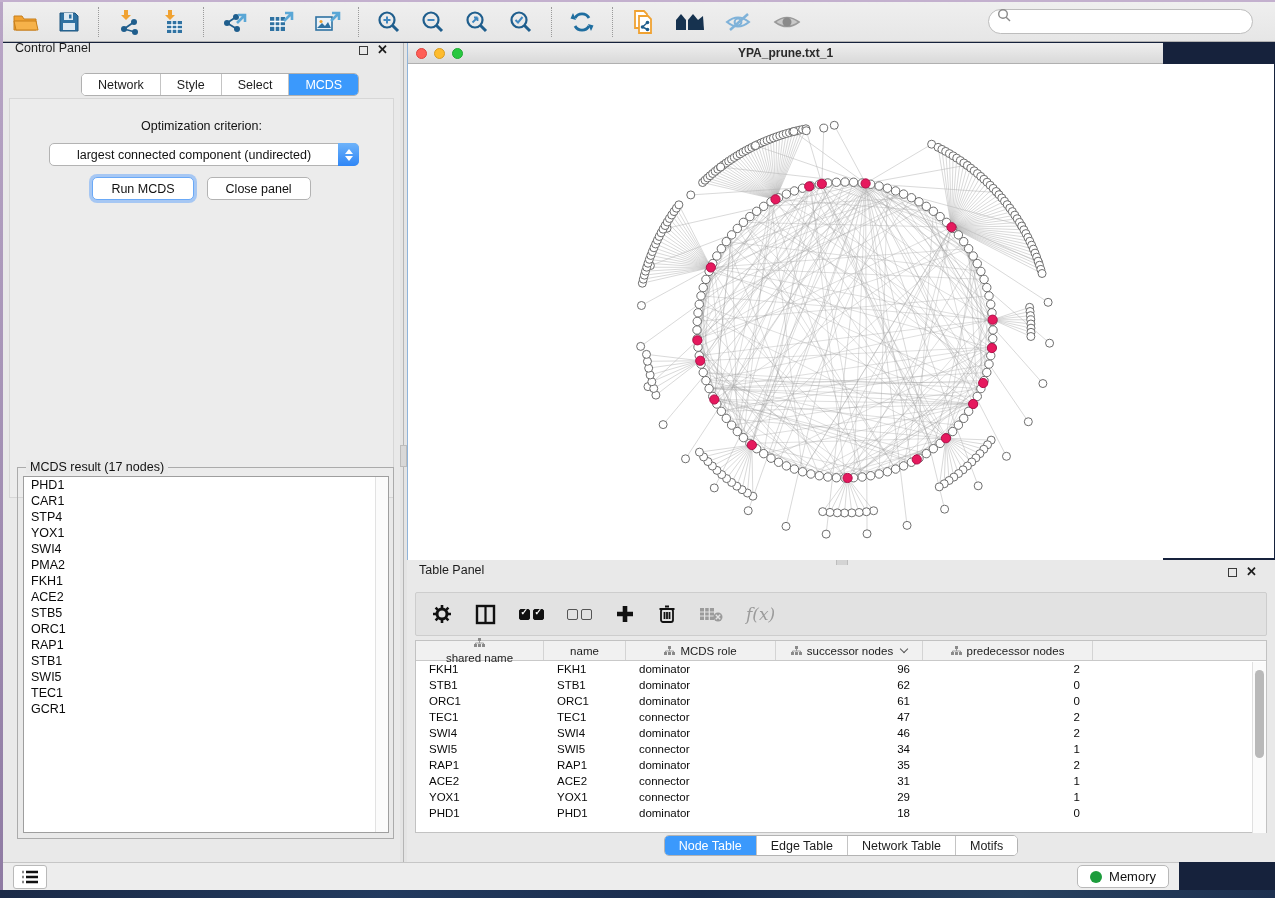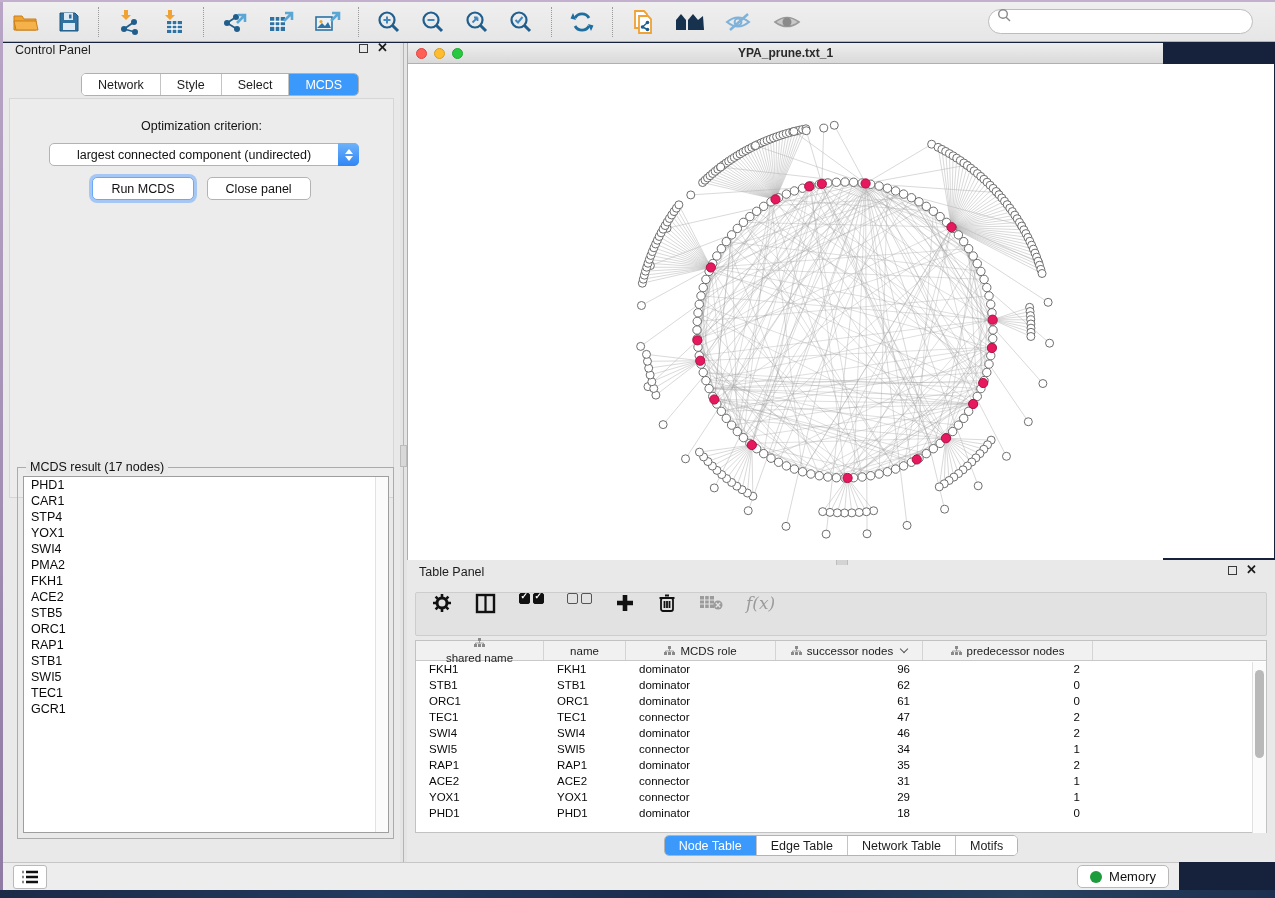--- a/index.html
+++ b/index.html
@@ -18,21 +18,21 @@
     border-bottom:1px solid #b2b2b2; display:flex; align-items:center; }
   .tbtn { height:32px; padding:0 9px; display:flex; align-items:center; justify-content:center; cursor:default; }
   .tsep { width:1px; height:30px; border-left:1px dotted #9a9a9a; margin:0 8px; }
   #search-wrap { margin-left:auto; margin-right:22px; }
   #search-input { width:265px; height:25px; border:1px solid #bdbdbd; border-radius:13px; background:#fff;
     padding:0 10px 0 28px; font-size:12px; color:#333; outline:none; }
   #search-icon { position:absolute; margin-left:9px; margin-top:-1px; }
 
   
   #control-panel { left:3px; top:43px; width:397px; height:819px; background:#e9e9e9; }
-  .panel-titlebar { height:24px; display:flex; align-items:flex-start; padding:0 12px; }
+  .panel-titlebar { height:24px; display:flex; align-items:flex-end; padding:12px 12px; }
   .panel-title { font-size:12.5px; color:#1c1c1c; }
   .panel-icons { margin-left:auto; display:flex; gap:9px; align-items:center; }
   .float-box { width:9px; height:9px; border:1.5px solid #3a3a3a; }
   .close-x { font-size:13px; font-weight:bold; color:#1c1c1c; line-height:10px; }
   #cp-tabs { position:absolute; left:78px; top:30px; display:flex; height:23px; border:1px solid #b0b0b0;
     border-radius:5px; overflow:hidden; background:#fff; }
   .cp-tab { padding:0 16px; display:flex; align-items:center; font-size:12.5px; color:#1c1c1c;
     border-right:1px solid #c4c4c4; background:#fff; }
   .cp-tab:last-child { border-right:none; }
   .cp-tab.active { background:#3b99fc; color:#fff; }
@@ -75,21 +75,21 @@
   .light { width:11px; height:11px; border-radius:50%; }
   .light.red { background:#ff5f57; border:1px solid #e0443e; }
   .light.yellow { background:#febc2e; border:1px solid #d89c22; }
   .light.green { background:#28c840; border:1px solid #1eaa33; }
   #net-title { position:absolute; left:0; width:100%; text-align:center; font-size:12px; font-weight:bold; color:#2a2a2a; }
   #network-canvas { display:block; width:866px; height:494px; background:#fff; }
 
   
   #table-panel { left:407px; top:565px; width:868px; height:297px; background:#e9e9e9; }
   #tp-toolbar { position:absolute; left:8px; top:27px; width:852px; height:44px; background:#e2e2e2;
-    border:1px solid #cdcdcd; border-radius:2px; display:flex; align-items:flex-start; padding-left:16px; gap:23px; }
+    border:1px solid #cdcdcd; border-radius:2px; display:flex; align-items:center; padding-left:16px; gap:23px; }
   .tp-icon { display:flex; align-items:center; }
   .chk-pair { display:flex; gap:3px; }
   .chk { width:11px; height:11px; border:1.6px solid #111; border-radius:2px; }
   .chk.filled { background:#111; position:relative; }
   .chk.filled::after { content:"✓"; position:absolute; left:0.5px; top:-3px; color:#fff; font-size:9px; font-weight:bold; }
   .fx { font-family:"DejaVu Serif", serif; font-style:italic; font-size:17px; color:#9b9b9b; }
   #tp-table { position:absolute; left:8px; top:75px; width:852px; height:193px; background:#fff; border:1px solid #c2c2c2; }
   #tp-header { display:flex; height:20px; background:#f1f1f1; border-bottom:1px solid #c9c9c9; }
   .hcell { display:flex; align-items:center; justify-content:center; gap:5px; border-right:1px solid #d4d4d4;
     font-size:11.5px; color:#1c1c1c; position:relative; }

